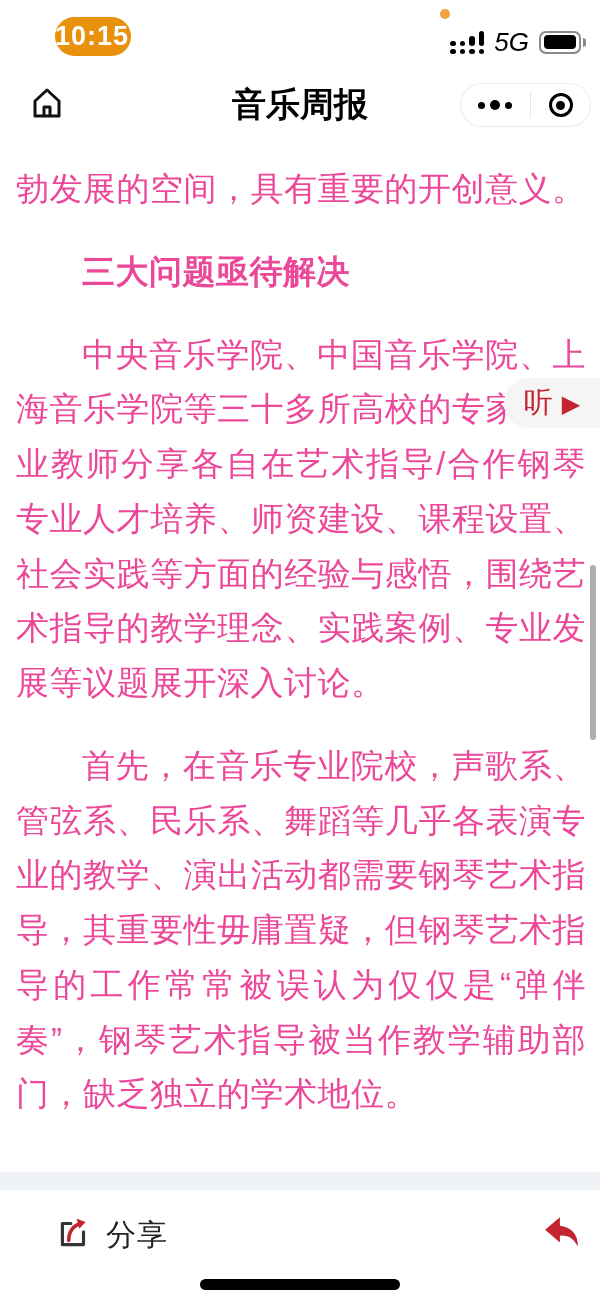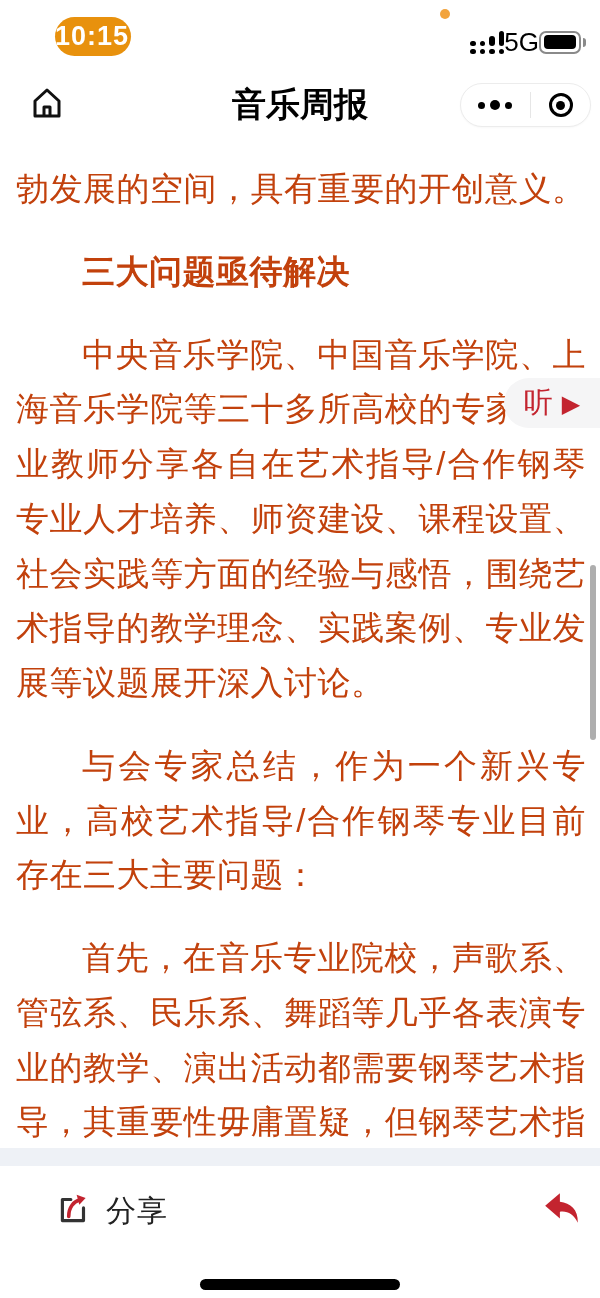--- a/index.html
+++ b/index.html
@@ -11,21 +11,21 @@
   .phone { position:absolute; inset:0; background:#fff; }
 
   
   .status-bar { position:absolute; top:0; left:0; width:600px; height:70px; background:#fff; }
   .time-pill {
     position:absolute; left:55px; top:17px; width:76px; height:39px;
     background:#E8910D; border-radius:20px; display:flex; align-items:center; justify-content:flex-start;
     color:#fff; font-size:27px; font-weight:600; letter-spacing:1px;
   }
   .rec-dot { position:absolute; left:440px; top:9px; width:10px; height:10px; border-radius:50%; background:#F2A33C; }
-  .sb-right { position:absolute; right:14px; top:26px; display:flex; align-items:center; height:32px; }
+  .sb-right { position:absolute; right:14px; top:26px; display:flex; align-items:center; gap:10px; height:32px;font-style:italic; }
   .cell { display:flex; align-items:flex-end; gap:4px; height:24px; }
   .cell-col { display:flex; flex-direction:column; align-items:center; gap:2.5px; }
   .cdot { width:5.5px; height:5.5px; border-radius:50%; background:#000; }
   .cbar { width:5.5px; border-radius:3px; background:#000; }
   .cbar.h1 { height:10px; } .cbar.h2 { height:15px; }
   .net-label { font-size:26px; color:#000; }
   .battery { display:flex; align-items:center; }
   .batt-body { width:42px; height:23px; border:2px solid #8a8a8a; border-radius:7px; position:relative; background:#fff; }
   .batt-fill { position:absolute; top:2.5px; left:2.5px; bottom:2.5px; width:32px; background:#000; border-radius:4px; }
   .batt-nub { width:3.5px; height:9px; background:#8a8a8a; border-radius:0 3px 3px 0; margin-left:1.5px; }
@@ -44,38 +44,38 @@
   .cap-dots i { display:block; border-radius:50%; background:#000; }
   .cap-dots i:nth-child(1){ width:7px; height:7px; }
   .cap-dots i:nth-child(2){ width:10px; height:10px; }
   .cap-dots i:nth-child(3){ width:7px; height:7px; }
   .cap-divider { width:1.5px; height:26px; background:#e6e6e6; }
   .cap-target { width:24px; height:24px; border:3.5px solid #000; border-radius:50%; display:flex; align-items:center; justify-content:center; }
   .cap-target i { width:9px; height:9px; border-radius:50%; background:#000; display:block; }
 
   
   .content { position:absolute; top:140px; left:0; width:600px; height:1032px; padding:22px 14px 0 16px; background:#fff; overflow:hidden; }
-  .para { font-size:33px; line-height:1.66; color:#c2410c; margin-bottom:20px; letter-spacing:0.5px; text-align:justify; }
+  .para { font-size:33px; line-height:1.66; color:#ec4899; margin-bottom:20px; letter-spacing:0.5px; text-align:justify; }
   .para.subtitle { font-weight:700; }
   .para.indented { text-indent:2em;margin-top:28px; }
 
   
   .listen-btn {
     position:absolute; top:378px; right:0; width:96px; height:50px;
     background:#F5F5F6; border-radius:25px 0 0 25px;
     display:flex; align-items:center; justify-content:center; gap:9px;
   }
   .listen-label { color:#C3242F; font-size:29px; font-weight:500; }
   .listen-play { color:#C3242F; font-size:24px; line-height:1; transform:translateY(1px); }
 
   
   .scroll-thumb { position:absolute; top:565px; right:4px; width:6px; height:175px; background:#aeaeae; border-radius:3px; }
 
   
-  .footer { position:absolute; left:0; bottom:0; width:600px; height:150px; background:#fff; }
+  .footer { position:absolute; left:0; bottom:0; width:600px; height:126px; background:#fff; }
   .footer-band { position:absolute; top:0; left:0; width:600px; height:18px; background:#EEF1F6; }
   .toolbar { position:absolute; top:18px; left:0; width:600px; height:90px; display:flex; align-items:center;
     justify-content:space-between; padding:0 18px 0 55px; }
   .tool-item { display:flex; align-items:center; gap:13px; }
   .tool-label { font-size:30px; color:#222; letter-spacing:1px; }
   .home-indicator { position:absolute; left:200px; bottom:8px; width:200px; height:11px; background:#000; border-radius:6px; }
 </style>
 </head>
 <body>
 
@@ -136,21 +136,20 @@
           <i></i>
         </div>
     </div>
   </div>
 
   <div class="content">
 
   <p class="para body">勃发展的空间，具有重要的开创意义。</p>
       <p class="para subtitle indented">三大问题亟待解决</p>
       <p class="para body indented">中央音乐学院、中国音乐学院、上海音乐学院等三十多所高校的专家、专业教师分享各自在艺术指导/合作钢琴专业人才培养、师资建设、课程设置、社会实践等方面的经验与感悟，围绕艺术指导的教学理念、实践案例、专业发展等议题展开深入讨论。</p>
-      <p class="para body indented">与会专家总结，作为一个新兴专业，高校艺术指导/合作钢琴专业目前存在三大主要问题：</p>
       <p class="para body indented">首先，在音乐专业院校，声歌系、管弦系、民乐系、舞蹈等几乎各表演专业的教学、演出活动都需要钢琴艺术指导，其重要性毋庸置疑，但钢琴艺术指导的工作常常被误认为仅仅是“弹伴奏”，钢琴艺术指导被当作教学辅助部门，缺乏独立的学术地位。</p>
     </div>
 
   <div class="listen-btn">
     <span class="listen-label">听</span>
     <span class="listen-play">▶</span>
   </div>
 
   <div class="scroll-thumb"></div>
 

